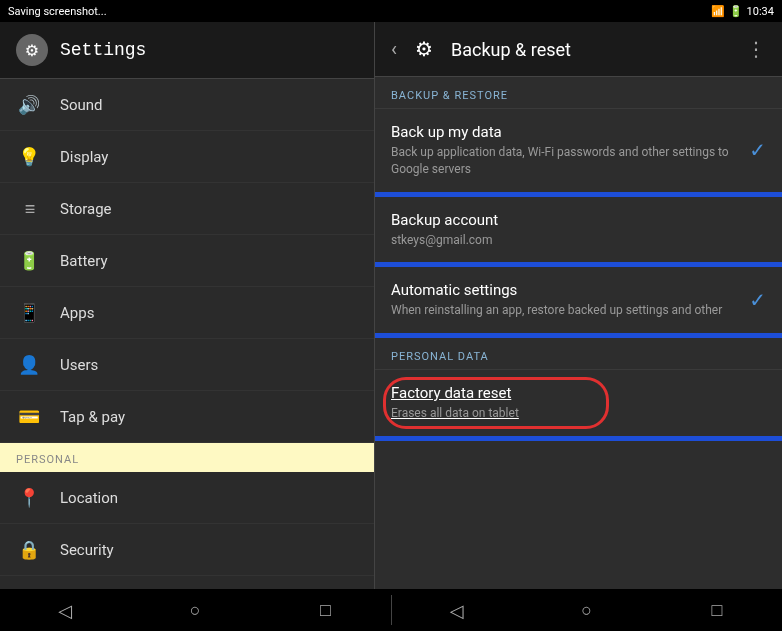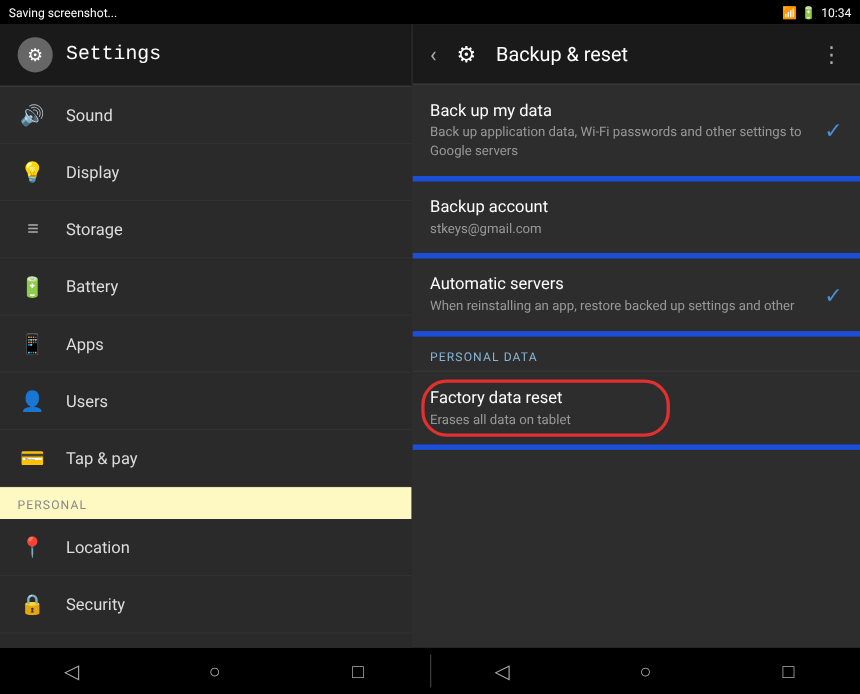--- a/index.html
+++ b/index.html
@@ -199,20 +199,21 @@
       right: 16px;
       top: 50%;
       transform: translateY(-50%);
       color: #4a90d9;
       font-size: 20px;
     }
 
     
     .factory-reset-item {
       position: relative;
+      text-decoration: underline;
     }
     .factory-reset-item::before {
       content: '';
       position: absolute;
       left: 8px;
       top: 50%;
       transform: translateY(-50%);
       width: 220px;
       height: 46px;
       border: 3px solid #e03030;
@@ -338,34 +339,35 @@
       <div class="right-header-left">
         <span class="back-arrow">‹</span>
         <div class="right-header-gear">⚙</div>
         <span class="right-header-title">Backup &amp; reset</span>
       </div>
       <span class="more-icon">⋮</span>
     </div>
 
     <div class="right-content">
 
+      <div class="section-label">BACKUP &amp; RESTORE</div>
 
       <div class="setting-item">
         <div class="setting-item-title">Back up my data</div>
         <div class="setting-item-subtitle">Back up application data, Wi-Fi passwords and other settings to Google servers</div>
         <span class="setting-item-check">✓</span>
       </div>
 
       <div class="setting-item">
         <div class="setting-item-title">Backup account</div>
         <div class="setting-item-subtitle">stkeys@gmail.com</div>
       </div>
 
       <div class="setting-item">
-        <div class="setting-item-title">Automatic servers</div>
+        <div class="setting-item-title">Automatic settings</div>
         <div class="setting-item-subtitle">When reinstalling an app, restore backed up settings and other</div>
         <span class="setting-item-check">✓</span>
       </div>
 
       <div class="section-label">PERSONAL DATA</div>
 
       <div class="setting-item factory-reset-item">
         <div class="setting-item-title">Factory data reset</div>
         <div class="setting-item-subtitle">Erases all data on tablet</div>
       </div>

